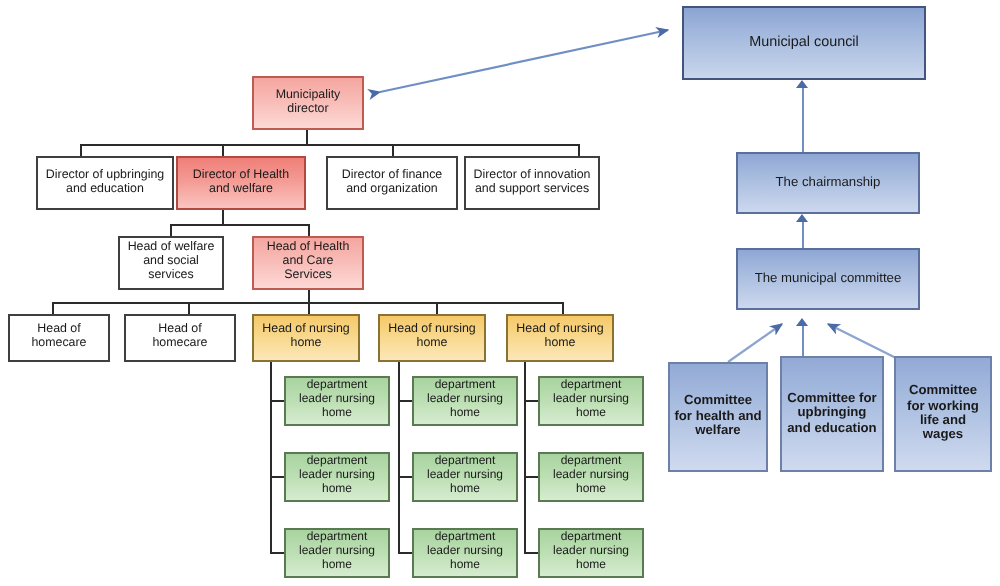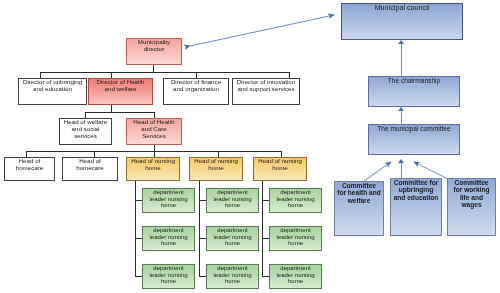--- a/index.html
+++ b/index.html
@@ -12,20 +12,21 @@
     width: 500px;
     height: 293px;
     background: #ffffff;
     font-family: "Liberation Sans", sans-serif;
     overflow: hidden;
   }
   .box {
     position: absolute;
     box-sizing: border-box;
     display: flex;
+    align-items: center;
     justify-content: center;
     text-align: center;
     line-height: 1.12;
     color: #1a1a1a;
     z-index: 3;
   }
   .box span {
     display: block;
     padding: 0 2px;
   }

